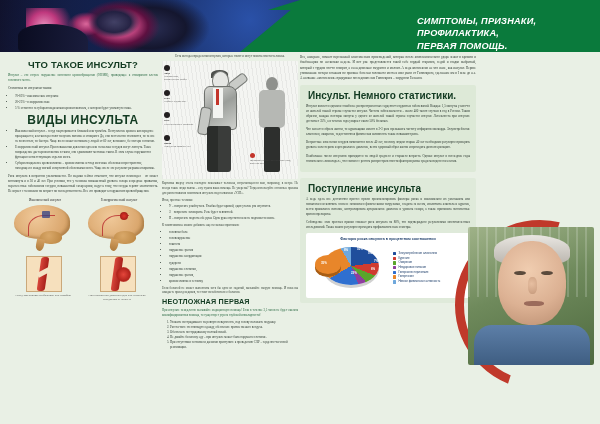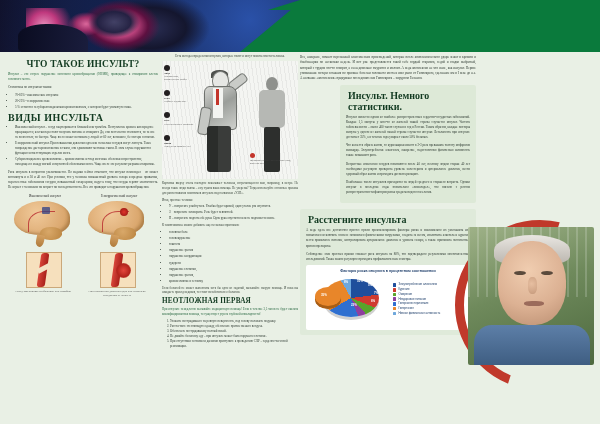--- a/index.html
+++ b/index.html
@@ -39,24 +39,24 @@
     font-family:"Liberation Sans",sans-serif;font-size:9.2px;font-style:italic;font-weight:bold;
     line-height:1.35;letter-spacing:.2px;width:180px;}
 
   
   .body-wrap{position:absolute;left:0;top:52px;width:600px;height:372px;background:#e9f0e5;}
   .col{position:absolute;top:0;}
   .c1{left:8px;width:150px;}
   .c2{left:162px;width:136px;}
   .c3{left:300px;width:176px;}
 
-  h2.sec{font-family:Liberation Serif, serif;font-weight:bold;color:#123a21;margin:0;}
+  h2.sec{font-family:Liberation Sans, sans-serif;font-weight:bold;color:#123a21;margin:0;}
   .h-what{font-size:9.5px;text-align:center;padding-top:7px;letter-spacing:.2px;}
   .h-sym{font-size:11px;text-align:center;padding-top:5px;color:#111;}
-  .h-types{font-size:10px;color:#1a5c33;letter-spacing:.5px;}
+  .h-types{font-size:12px;text-align:center;color:#1a5c33;letter-spacing:.5px;}
   .h-urgent{font-size:7.2px;color:#123a21;letter-spacing:.2px;}
   .h-stat,.h-prev{font-size:10px;color:#111;padding-left:2px;}
 
   p.t{font-size:3.15px;line-height:1.62;color:#2f3b33;margin:3px 0;text-align:justify;
       font-family:"Liberation Serif",serif;}
   p.tg{color:#2d6b45;}
   .mini{font-size:3.05px;line-height:1.6;color:#3a463c;margin:2px 0;text-align:justify;}
   ul.t{margin:2px 0 2px 0;padding-left:7px;font-size:3.1px;line-height:1.6;color:#2f3b33;}
   ul.t li{margin-bottom:1px;}
   ol.t{margin:2px 0;padding-left:8px;font-size:3.1px;line-height:1.6;color:#2f3b33;}
@@ -111,21 +111,21 @@
   .sym-list{position:absolute;left:2px;top:4px;width:30px;}
   .sym-item{margin-bottom:9px;}
   .sym-dot{width:6px;height:6px;border-radius:50%;background:#231f20;display:block;margin-bottom:1px;}
   .sym-lab{font-size:2.5px;line-height:1.3;color:#333;font-weight:bold;}
   .sym-sub{font-size:2.3px;line-height:1.3;color:#555;}
   .sym-note{position:absolute;left:88px;top:92px;width:44px;font-size:2.4px;line-height:1.35;color:#444;}
   .sym-note .rd{width:5px;height:5px;border-radius:50%;background:#c3352b;margin-bottom:1px;}
 
   
   .panel{background:#dfe9da;border-radius:2px;padding:5px 6px;margin-bottom:6px;}
-  .stat-panel{background:#dde9d7;margin-left:40px;}
+  .stat-panel{background:#dde9d7;}
   .prev-panel{background:#dfeada;}
 
   
   .photo{position:absolute;left:468px;top:175px;width:126px;height:138px;border-radius:2px;overflow:hidden;}
   .photo .bg{position:absolute;inset:0;
     background:linear-gradient(160deg,#9fb288 0%,#6f8a5c 45%,#4e6a3f 100%);}
   .photo .fence{position:absolute;left:0;top:0;width:126px;height:70px;
     background:repeating-linear-gradient(90deg, rgba(255,255,255,.18) 0 2px, rgba(0,0,0,0) 2px 9px);}
   .photo .face{position:absolute;left:30px;top:14px;width:68px;height:84px;border-radius:48% 48% 45% 45%;
     background:radial-gradient(circle at 45% 35%,#f0cdb0 0%,#dcb193 55%,#b98d70 100%);}
@@ -173,20 +173,22 @@
 <div class="poster">
 
   <div class="header">
     <div class="hdr-img">
       <div class="hdr-brain"></div>
       <div class="hdr-spark"></div>
       <div class="hdr-hand"></div>
     </div>
     <div class="hdr-green"></div>
     <div class="hdr-green2"></div>
+    <div class="subtitle" style="white-space:pre-line;">СИМПТОМЫ, ПРИЗНАКИ, ПРОФИЛАКТИКА,
+ПЕРВАЯ ПОМОЩЬ.</div>
   </div>
 
   <div class="body-wrap">
 
     <div class="col c1">
       <h2 class="sec h-what">ЧТО ТАКОЕ ИНСУЛЬТ?</h2>
       <p class="t tg">Инсульт – это острое нарушение мозгового кровообращения (ОНМК), приводящее к отмиранию клеток головного мозга.</p>
       <p class="t">Статистика по инсультам такова:</p>
       <ul class="t">
         <li>70-85% - ишемические инсульты</li>
@@ -320,21 +322,21 @@
 
       <div class="panel stat-panel">
         <h2 class="sec h-stat">Инсульт. Немного статистики.</h2>
         <p class="t">Инсульт является одним из наиболее распространенных сердечно-сосудистых заболеваний. Каждые 1,5 минуты у кого-то из жителей нашей страны случается инсульт. Частота заболеваемости – около 400 тысяч случаев в год в России. Таким образом, каждые полторы минуты у одного из жителей нашей страны случается инсульт. Летальность при инсульте достигает 35%, а в течение года умирает около 50% больных.</p>
         <p class="t">Что касается образа жизни, то курильщики имеют в 2-3 раза превышать частоту инфарктов миокарда. Злоупотребление алкоголем, ожирение, недостаточная физическая активность также повышают риск.</p>
         <p class="t">Возрастные изменения сосудов начинаются после 40 лет, поэтому людям старше 40 лет необходимо регулярно проверять уровень холестерина и артериальное давление, вести здоровый образ жизни и проходить диспансеризацию.</p>
         <p class="t">Наибольшее число инсультов приходится на людей среднего и старшего возраста. Однако инсульт в последние годы значительно «помолодел», что связано с ростом распространенности факторов риска среди молодого населения.</p>
       </div>
 
       <div class="panel prev-panel">
-        <h2 class="sec h-prev">Расстегните инсульта</h2>
+        <h2 class="sec h-prev">Поступление инсульта</h2>
         <p class="t">А ведь здесь все достаточно просто: нужно проанализировать факторы риска и максимально их уменьшить или попытаться исключить совсем: заниматься физическими нагрузками, следить за весом, исключить алкоголь и курение, вести правильное питание, контролировать артериальное давление и уровень сахара, а также принимать назначенные врачом препараты.</p>
         <p class="t">Соблюдение этих простых правил снижает риск инсульта на 80%, что подтверждено результатами многочисленных исследований. Также важно регулярно проходить профилактические осмотры.</p>
 
         <div class="chart-box">
           <div class="chart-title">Факторы риска инсульта в процентном соотношении</div>
           <div class="chart-flex">
             <div class="pie-wrap">
               <div class="pie"></div>
               <div class="pie-exp"></div>
               <span class="pl" style="left:10px;top:18px;">35%</span>

